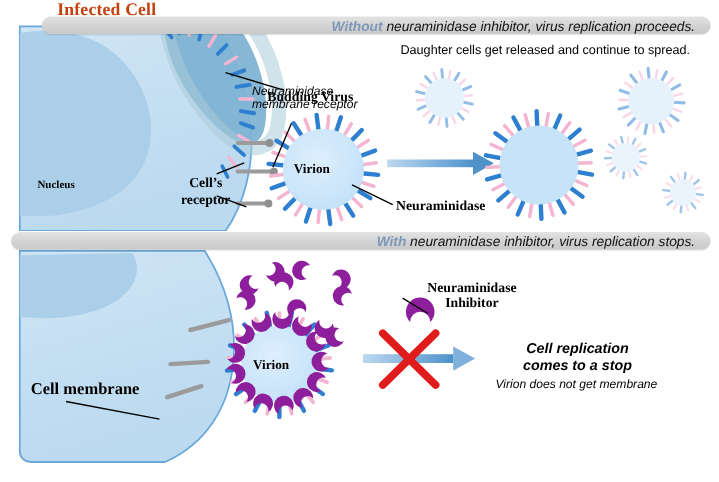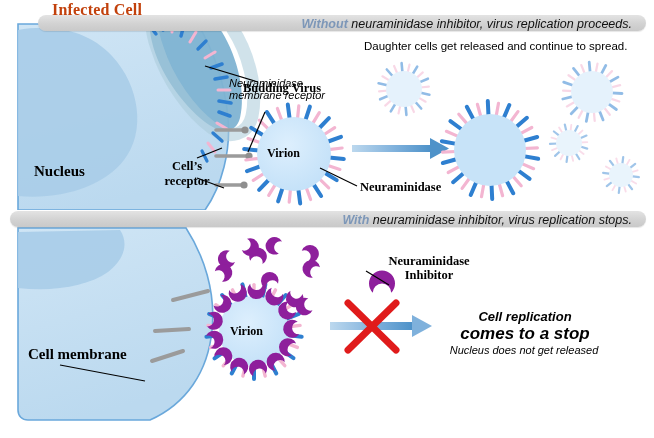--- a/index.html
+++ b/index.html
@@ -388,33 +388,33 @@
     </div>
   </div>
 
   <div class="lbl" style="left:344px;top:40px;font-size:11.5px;margin-left:20px;">Daughter cells get released and continue to spread.</div>
 
   <div class="lbl b" style="left:243px;top:81px;font-size:12.5px;font-family:'Liberation Serif',serif;">Budding Virus</div>
 
   <div class="lbl i" style="left:229px;top:77px;font-size:11px;">Neuraminidase</div>
   <div class="lbl i" style="left:229px;top:89px;font-size:11px;">membrane receptor</div>
 
-  <div class="lbl b" style="left:34px;top:163px;font-size:15px;font-family:'Liberation Serif',serif;">Nucleus</div>
+  <div class="lbl b" style="left:34px;top:163px;font-size:10px;font-family:'Liberation Serif',serif;">Nucleus</div>
 
   <div class="lbl b cen" style="left:155px;top:159px;width:64px;font-size:12.5px;font-family:'Liberation Serif',serif;">Cell’s</div>
   <div class="lbl b cen" style="left:152px;top:174px;width:70px;font-size:12.5px;font-family:'Liberation Serif',serif;">receptor</div>
 
   <div class="lbl b" style="left:267px;top:146px;font-size:12px;font-family:'Liberation Serif',serif;">Virion</div>
 
   <div class="lbl b" style="left:360px;top:180px;font-size:12.5px;font-family:'Liberation Serif',serif;">Neuraminidase</div>
 
   <div class="lbl b cen" style="left:364px;top:254px;width:130px;font-size:12.5px;font-family:'Liberation Serif',serif;">Neuraminidase</div>
   <div class="lbl b cen" style="left:364px;top:268px;width:130px;font-size:12.5px;font-family:'Liberation Serif',serif;">Inhibitor</div>
 
   <div class="lbl b" style="left:230px;top:324px;font-size:12px;font-family:'Liberation Serif',serif;">Virion</div>
 
   <div class="lbl b" style="left:28px;top:346px;font-size:15px;font-family:Liberation Serif, serif;">Cell membrane</div>
 
   <div class="lbl b i cen" style="left:430px;top:309px;width:190px;font-size:13px;">Cell replication</div>
-  <div class="lbl b i cen" style="left:430px;top:324px;width:190px;font-size:17px;">comes to a stop</div>
-  <div class="lbl i cen" style="left:424px;top:344px;width:200px;font-size:11px;">Nucleus does not get released</div>
+  <div class="lbl b i cen" style="left:430px;top:324px;width:190px;font-size:13px;">comes to a stop</div>
+  <div class="lbl i cen" style="left:424px;top:344px;width:200px;font-size:11px;">Virion does not get membrane</div>
 
 </div>
 
 </body></html>

